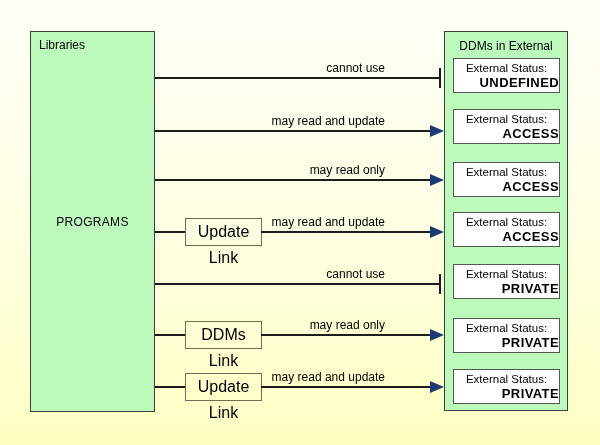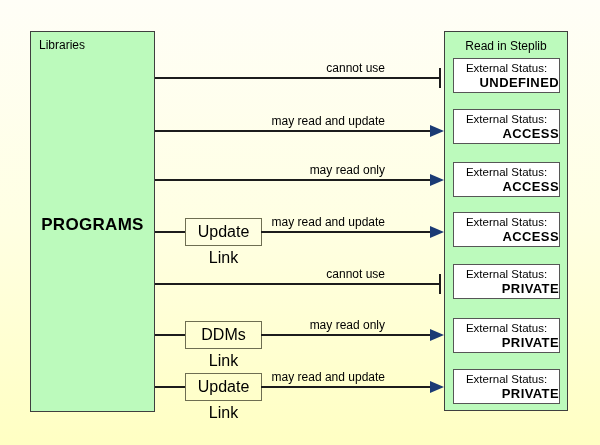--- a/index.html
+++ b/index.html
@@ -16,21 +16,21 @@
     position:absolute; box-sizing:border-box;
     background: var(--box_fill,#bcfabc);
     border:1px solid var(--box_border,#3f3f3f);
   }
   .gbox.left  { left:30px;  top:31px; width:125px; height:381px; }
   .gbox.right { left:444px; top:31px; width:124px; height:380px; }
   .gbox-title { font-size:12px; padding:6px 0 0 8px; }
   .gbox.right .gbox-title { text-align:center; padding:7px 0 0 0; }
   .programs {
     position:absolute; top:183px; left:0; width:100%;
-    text-align:center; font-weight:bold; font-size:17px; letter-spacing:.3px;
+    text-align:center; font-weight:normal; font-size:12px; letter-spacing:.3px;
   }
   .status {
     position:absolute; left:453px; width:107px; height:35px; box-sizing:border-box;
     background: var(--status_fill,#ffffff);
     border:1px solid var(--status_border,#565656);
     text-align:center;
   }
   .status-prefix { font-size:11.5px; margin-top:3px; line-height:13px; }
   .status-value  { font-size:13px; font-weight:bold; letter-spacing:.4px; line-height:15px;text-align:right; }
   .linkbox {
@@ -53,21 +53,21 @@
 <body>
 
 <div class="stage">
 
   <div class="gbox left">
     <div class="gbox-title">Libraries</div>
     <div class="programs">PROGRAMS</div>
   </div>
 
   <div class="gbox right">
-    <div class="gbox-title">Read in Steplib</div>
+    <div class="gbox-title">DDMs in External</div>
   </div>
 
   <div class="status" style="top:58px">
     <div class="status-prefix">External Status:</div>
     <div class="status-value">UNDEFINED</div>
   </div>
   <div class="status" style="top:109px">
     <div class="status-prefix">External Status:</div>
     <div class="status-value">ACCESS</div>
   </div>

